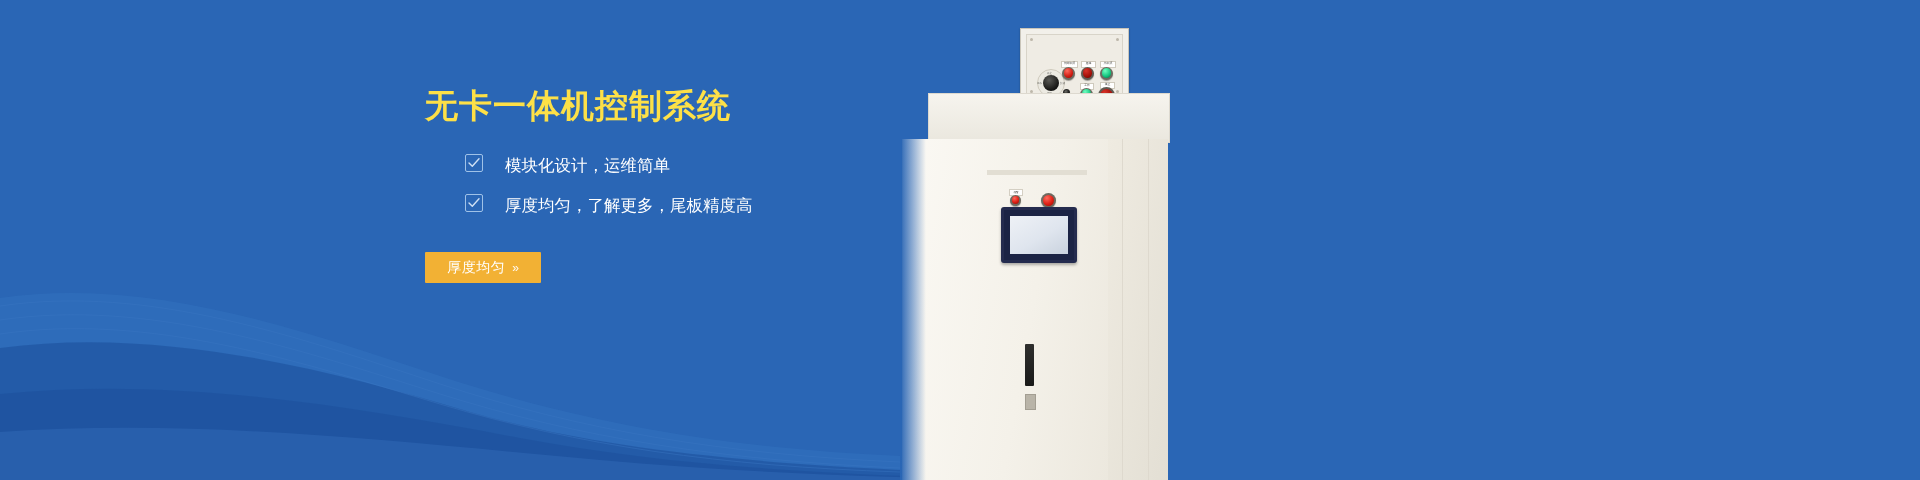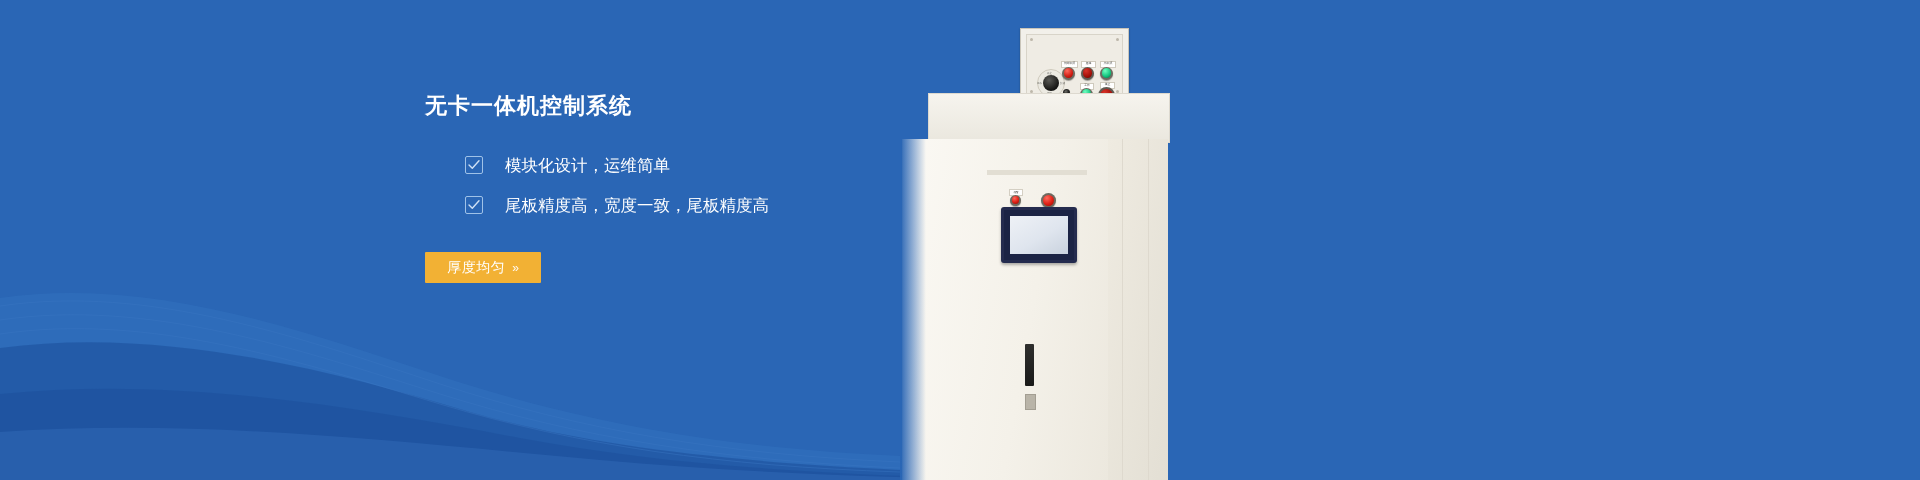--- a/index.html
+++ b/index.html
@@ -15,31 +15,31 @@
 
   
   .wave{position:absolute;left:0;bottom:0;width:1100px;height:300px;pointer-events:none;}
   .wave svg{display:block;width:100%;height:100%;}
 
   
   #content{
     position:absolute;left:425px;top:86px;width:640px;z-index:5;
   }
   #hero-title{
-    color:#ffffff;
-    font-size:22px;
+    color:#fde047;
+    font-size:33px;
     font-weight:bold;
     letter-spacing:1px;
     line-height:40px;
     margin:0 0 28px 0;
     white-space:nowrap;
   }
   .feature-list{list-style:none;margin:0;padding:0;}
   .feature-item{
-    display:flex;align-items:center;
+    display:flex;align-items:flex-start;
     margin-bottom:18px;
     height:22px;
     padding-left:40px;
   }
   .check-box{
     width:18px;height:18px;
     border:1px solid #9fc2e8;
     border-radius:2px;
     position:relative;
     flex:0 0 auto;
@@ -222,21 +222,21 @@
         <span class="feature-text">模块化设计，运维简单</span>
       </li>
 
 
       <li class="feature-item">
         <span class="check-box">
           <svg width="12" height="12" viewBox="0 0 12 12" xmlns="http://www.w3.org/2000/svg">
             <path d="M1 6 L4.3 9.3 L11 1.8" stroke="#cfe0f4" stroke-width="1.4" fill="none" stroke-linecap="round" stroke-linejoin="round"></path>
           </svg>
         </span>
-        <span class="feature-text">尾板精度高，宽度一致，尾板精度高</span>
+        <span class="feature-text">厚度均匀，了解更多，尾板精度高</span>
       </li>
 
     </ul>
 
     <button id="cta-button">
       <span class="cta-label">厚度均匀</span>
       <span class="cta-arrow">»</span>
     </button>
 
   </div>

